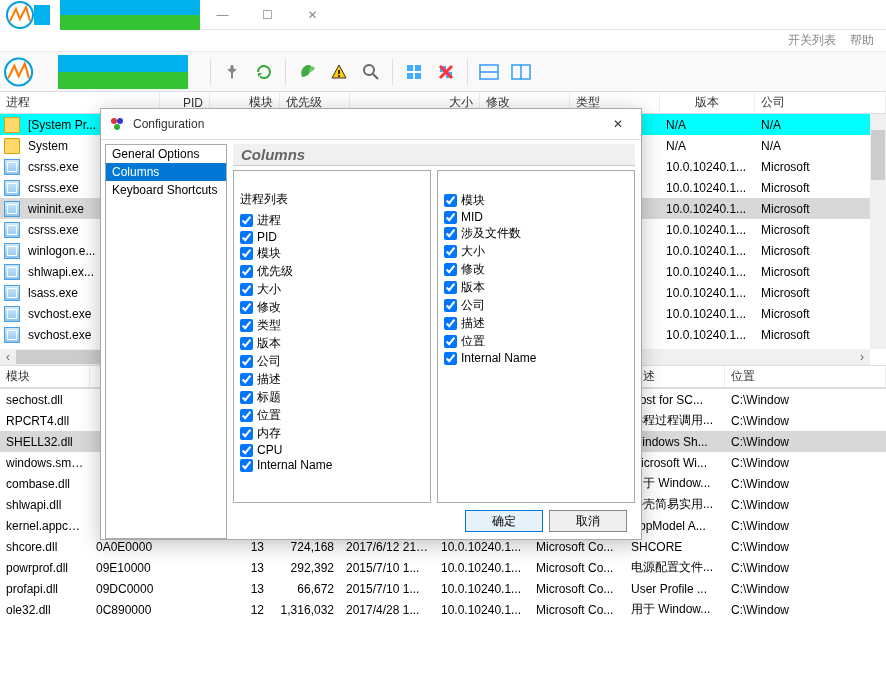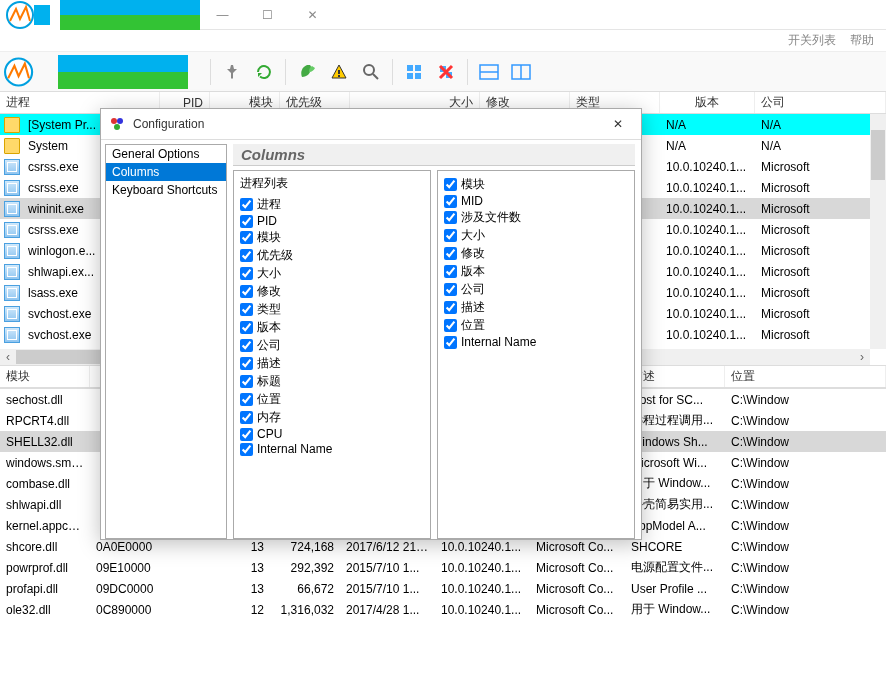--- a/index.html
+++ b/index.html
@@ -58,21 +58,21 @@
 .dialog .dlg-titlebar .dlg-icon { width:16px; height:16px; margin-right:8px;}
 .dialog .dlg-titlebar .dlg-title { flex:1; color:#333; font-size:12px;}
 .dialog .dlg-titlebar .dlg-close { width:30px; height:24px; display:flex; align-items:center; justify-content:center; color:#333;}
 .dialog .dlg-body { flex:1; display:flex; border-top:1px solid #ddd;}
 .dialog .dlg-sidebar { width:122px; border:1px solid #aaa; margin:4px 2px 0 4px; background:#fff; }
 .dialog .dlg-sidebar .item { padding:2px 6px; font-size:12px; cursor:default;}
 .dialog .dlg-sidebar .item.sel { background:#0078d7; color:#fff;}
 .dialog .dlg-main { flex:1; display:flex; flex-direction:column; padding:4px 6px 0 4px;}
 .dialog .dlg-heading { font-size:15px; font-weight:bold; color:#666; font-style:italic; background:#f0f0f0; padding:2px 8px; border-bottom:1px solid #ccc; margin-bottom:4px;}
 .dialog .dlg-columns { flex:1; display:flex; gap:6px;}
-.dialog .dlg-colbox { border:1px solid #aaa; flex:1; padding:4px 6px; overflow:auto;}
+.dialog .dlg-colbox { border:1px solid #aaa; flex:1; padding:20px 6px; overflow:auto;}
 .dialog .dlg-colbox .group-label { font-size:12px; margin-bottom:4px;}
 .dialog .dlg-colbox label { display:flex; align-items:center; gap:4px; font-size:12px; margin:1px 0; }
 .dialog .dlg-colbox input[type=checkbox]{ width:13px; height:13px;}
 .dialog .dlg-buttons { height:36px; display:flex; align-items:center; justify-content:flex-end; gap:6px; padding:0 8px;}
 .dialog .dlg-buttons button { height:22px; width:78px; font-size:12px; border:1px solid #888; background:#efefef;}
 .dialog .dlg-buttons button.primary { border:1px solid #0078d7; background:#e5f1fb;}
 
 .main-container { display:flex; flex-direction:column; height: calc(673px - 30px - 22px - 40px - 22px); }
 
 .icon-exe { width:16px;height:16px; display:inline-block; border:1px solid #4aa0e0; background:linear-gradient(#cfe8fb,#8fc5f0); position:relative;}
@@ -603,16 +603,20 @@
                   <input type="checkbox" checked="" style="">
                   <span>位置</span>
                 </label>
                 <label>
                   <input type="checkbox" checked="" style="">
                   <span>Internal Name</span>
                 </label>
               </div>
           </div>
         </div>
+        <div class="dlg-buttons">
+          <button class="primary">确定</button>
+          <button>取消</button>
+        </div>
       </div>
     </div>
   </div>
 </div>
 
 </body></html>

